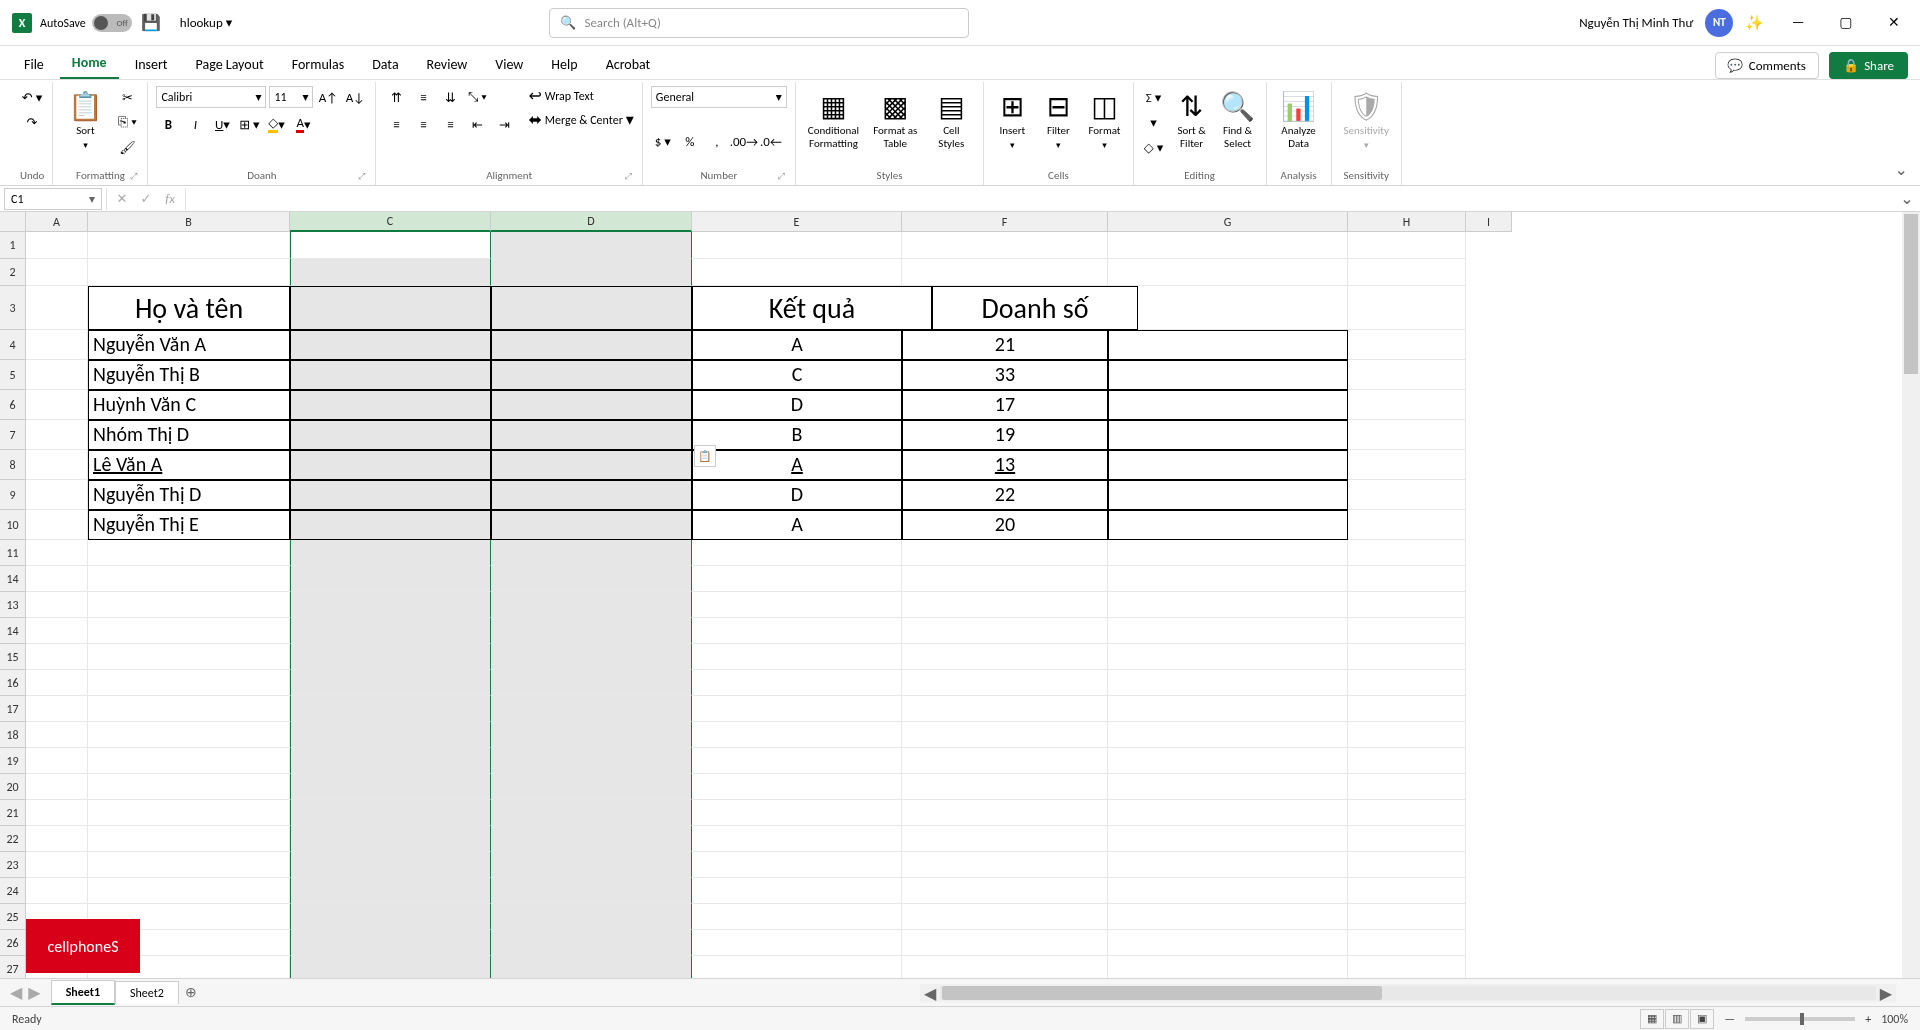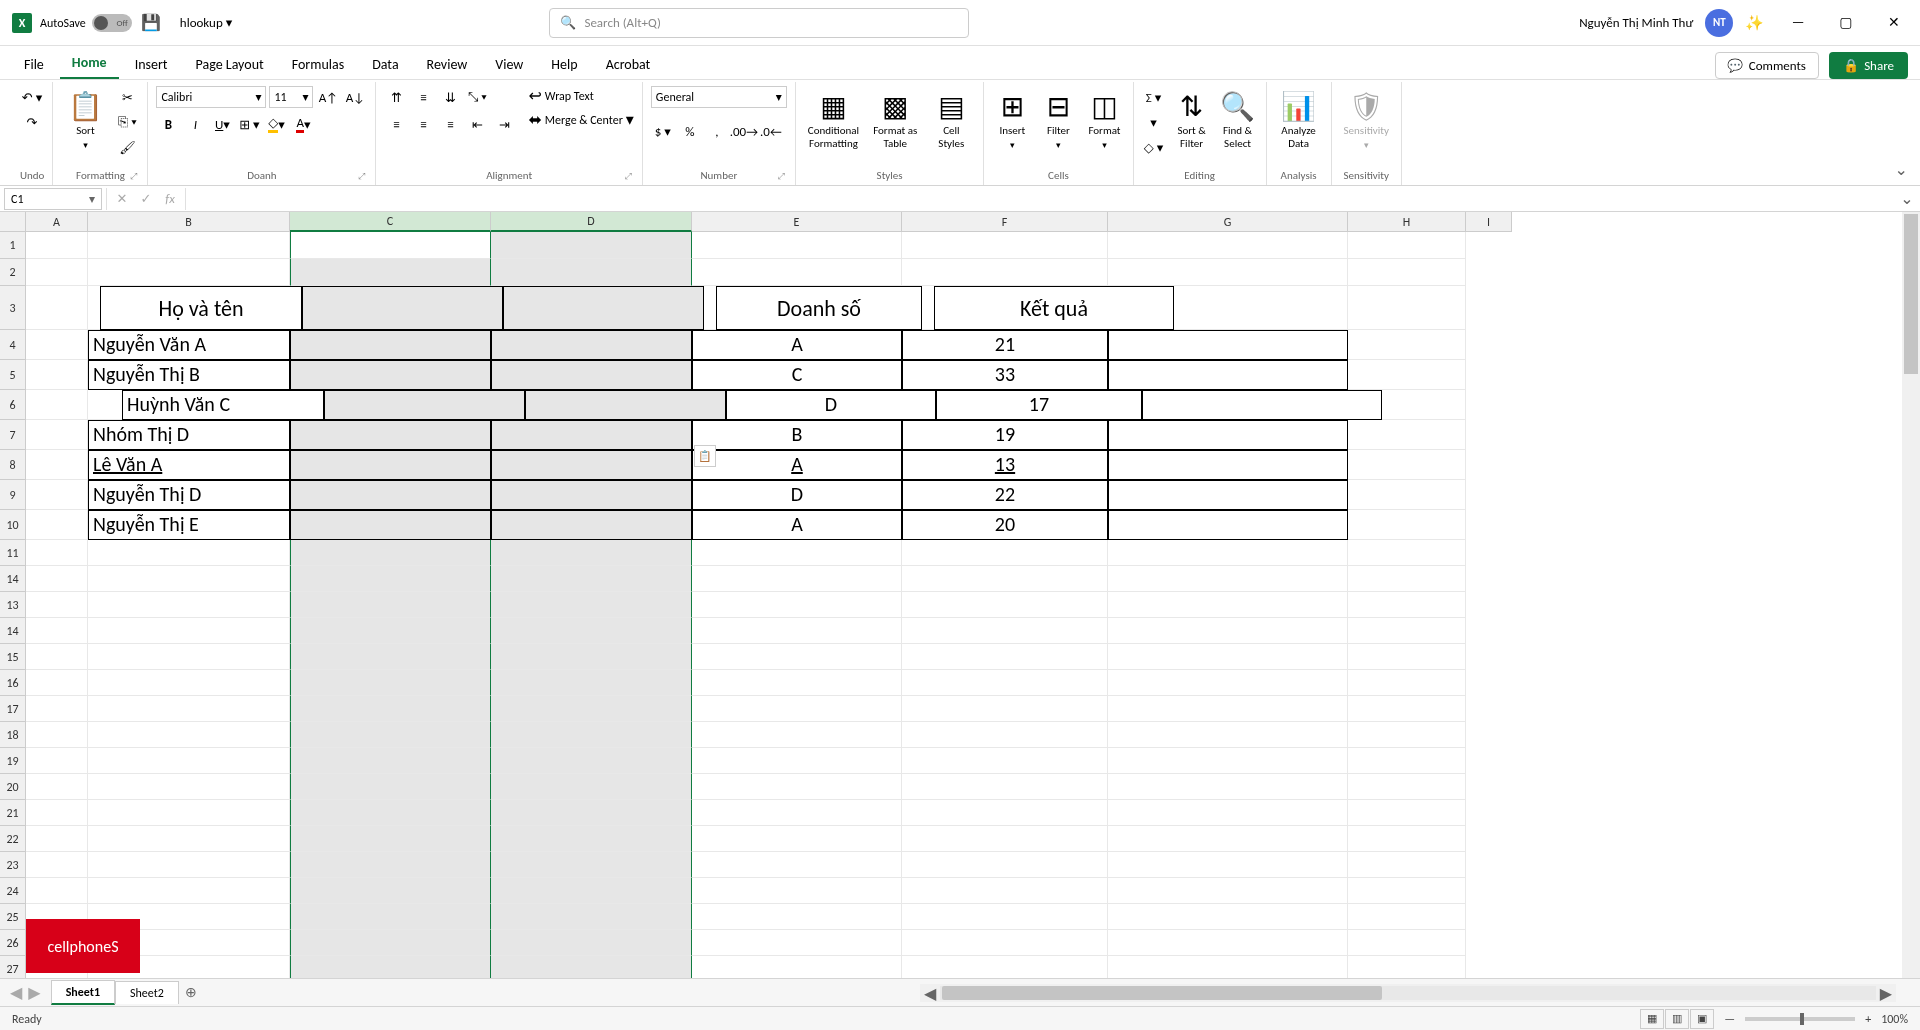--- a/index.html
+++ b/index.html
@@ -52,21 +52,21 @@
 .grid{position:absolute;left:26px;top:20px;right:0;bottom:0;}
 .gridrow{display:flex;}
 .cell{border-right:1px solid #e8e8e8;border-bottom:1px solid #e8e8e8;height:27px;}
 .cellA{width:62px;} .cellB{width:202px;} .cellC{width:201px;} .cellD{width:201px;}
 .cellE{width:210px;} .cellF{width:206px;} .cellG{width:240px;} .cellH{width:118px;}
 .selcol{background:#e6e6e6;border-right:1px solid #107c41;}
 .selcol.first{border-left:1px solid #107c41;}
 .activecell{background:#fff !important;}
 .data-table{position:absolute;}
 .tbox{border:1px solid #000;font-family:Calibri,Arial;font-size:20px;padding:1px 4px;background:#fff;}
-.tbox.hdr{text-align:center;font-size:22px;margin-left:12px;}
+.tbox.hdr{text-align:center;font-size:28px;}
 .tbox.ctr{text-align:center;}
 .paste-opts{position:absolute;left:694px;top:233px;width:22px;height:22px;border:1px solid #ccc;background:#fff;display:flex;align-items:center;justify-content:center;font-size:11px;}
 .tabs-bar{height:28px;display:flex;align-items:center;border-top:1px solid #d4d4d4;background:#f6f6f6;position:relative;}
 .tab-nav{display:flex;gap:6px;padding:0 10px;}
 .sheet-tab{padding:4px 14px;font-size:12px;background:#fff;border:1px solid #ccc;border-bottom:none;}
 .sheet-tab.active{font-weight:600;border-bottom:2px solid #107c41;}
 .new-sheet{width:24px;text-align:center;font-size:14px;color:#666;}
 .hscroll{position:absolute;left:920px;right:24px;height:18px;bottom:4px;background:#f0f0f0;display:flex;align-items:center;}
 .hscroll-track{flex:1;height:14px;background:#e8e8e8;position:relative;}
 .hscroll-thumb{position:absolute;left:2px;width:440px;height:14px;background:#c4c4c4;border-radius:2px;}
@@ -200,21 +200,21 @@
         <div class="hstack">
             <span>↩</span> 
             <span style="font-size:12px">Wrap Text</span>
           </div>
         <div class="hstack"><span>⬌</span> <span style="font-size:12px">Merge &amp; Center</span> ▾</div>
       </div>
     </div>
     <div class="ribbon-group-label"><span>Alignment</span><span class="dialog-launcher">⤢</span></div>
   </div>
   <div class="ribbon-group">
-    <div class="ribbon-group-body vstack" style="gap:12px">
+    <div class="ribbon-group-body vstack" style="gap:22px">
       <div class="combo" style="width:136px">
           <span>General</span>
           <span>▾</span>
         </div>
       <div class="hstack">
         <div class="small-btn">$ ▾</div>
         <div class="small-btn">%</div>
         <div class="small-btn">,</div>
         <div class="small-btn">.00→</div>
         <div class="small-btn">.0←</div>
@@ -634,41 +634,41 @@
         <div class="cell cellG" style="height: 26px;"></div>
         <div class="cell cellH" style="height: 26px;"></div>
       </div>
     </div>
 
   <div class="data-table" style="left:88px;top:74px">
     <div style="display:flex">
       <div class="tbox hdr" style="width:202px;height:44px;display:flex;align-items:center;justify-content:center">Họ và tên</div>
       <div class="tbox" style="width:201px;height:44px;background:#e6e6e6"></div>
       <div class="tbox" style="width:201px;height:44px;background:#e6e6e6"></div>
+      <div class="tbox hdr" style="width:240px;height:44px;display:flex;align-items:center;justify-content:center">Kết quả</div>
       <div class="tbox hdr" style="width:206px;height:44px;display:flex;align-items:center;justify-content:center">Doanh số</div>
-      <div class="tbox hdr" style="width:240px;height:44px;display:flex;align-items:center;justify-content:center">Kết quả</div>
     </div>
     <div id="datarows">
         <div style="display: flex;">
           <div class="tbox " style="width: 202px; height: 30px;">Nguyễn Văn A</div>
           <div class="tbox " style="width: 201px; height: 30px; background: rgb(230, 230, 230);"></div>
           <div class="tbox " style="width: 201px; height: 30px; background: rgb(230, 230, 230);"></div>
           <div class="tbox ctr" style="width: 210px; height: 30px;">A</div>
           <div class="tbox ctr" style="width: 206px; height: 30px;">21</div>
           <div class="tbox " style="width: 240px; height: 30px;"></div>
         </div>
         <div style="display: flex;">
           <div class="tbox " style="width: 202px; height: 30px;">Nguyễn Thị B</div>
           <div class="tbox " style="width: 201px; height: 30px; background: rgb(230, 230, 230);"></div>
           <div class="tbox " style="width: 201px; height: 30px; background: rgb(230, 230, 230);"></div>
           <div class="tbox ctr" style="width: 210px; height: 30px;">C</div>
           <div class="tbox ctr" style="width: 206px; height: 30px;">33</div>
           <div class="tbox " style="width: 240px; height: 30px;"></div>
         </div>
-        <div style="display: flex; margin-left: 34px;">
+        <div style="display: flex;">
           <div class="tbox " style="width: 202px; height: 30px;">Huỳnh Văn C</div>
           <div class="tbox " style="width: 201px; height: 30px; background: rgb(230, 230, 230);"></div>
           <div class="tbox " style="width: 201px; height: 30px; background: rgb(230, 230, 230);"></div>
           <div class="tbox ctr" style="width: 210px; height: 30px;">D</div>
           <div class="tbox ctr" style="width: 206px; height: 30px;">17</div>
           <div class="tbox " style="width: 240px; height: 30px;"></div>
         </div>
         <div style="display: flex;">
           <div class="tbox " style="width: 202px; height: 30px;">Nhóm Thị D</div>
           <div class="tbox " style="width: 201px; height: 30px; background: rgb(230, 230, 230);"></div>

